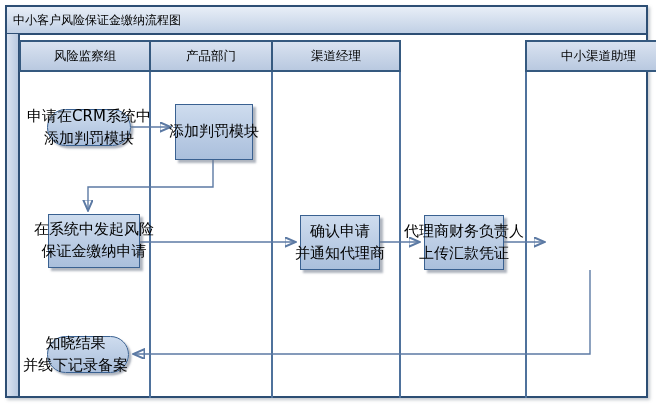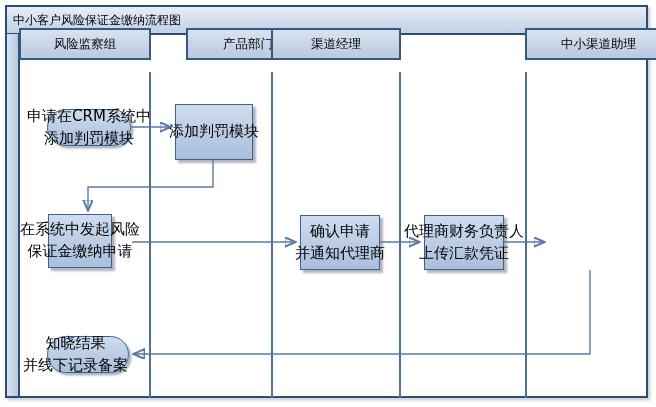--- a/index.html
+++ b/index.html
@@ -17,41 +17,41 @@
             background:linear-gradient(to bottom,var(--title-grad-top),var(--title-grad-bottom));
             display:flex;align-items:center;padding-left:6px;font-size:12px;}
 
   
   .leftband{position:absolute;left:5px;top:34px;width:15px;height:364px;box-sizing:border-box;
             border-left:2px solid var(--frame-border);border-right:2px solid var(--frame-border);
             border-bottom:2px solid var(--frame-border);
             background:linear-gradient(to right,var(--header-grad-top),var(--header-grad-bottom));}
 
   
-  .lane-header{position:absolute;top:28px;height:32px;box-sizing:border-box;
+  .lane-header{position:absolute;top:40px;height:32px;box-sizing:border-box;
                border:2px solid var(--header-border);
                background:linear-gradient(to bottom,var(--header-grad-top),var(--header-grad-bottom));
                display:flex;align-items:center;justify-content:center;font-size:12.5px;}
-  .lh1{left:19px;width:132px;} .lh2{left:149px;width:124px;margin-left:37px;} .lh3{left:271px;width:130px;}
+  .lh1{left:19px;width:132px;} .lh2{left:149px;width:124px;} .lh3{left:271px;width:130px;}
   .lh4{left:399px;width:128px;} .lh5{left:525px;width:147px;}
 
   
   .vline{position:absolute;top:72px;height:326px;width:2px;background:var(--lane-line);}
   .vl1{left:149px;} .vl2{left:271px;} .vl3{left:399px;} .vl4{left:525px;}
 
   
   .node{position:absolute;box-sizing:border-box;border:1.5px solid var(--node-border);
         background:linear-gradient(to bottom,var(--node-grad-top),var(--node-grad-bottom));
         display:flex;align-items:center;justify-content:center;text-align:center;
         font-size:15px;line-height:1.45;white-space:pre;
         box-shadow:2.5px 2.5px 2px rgba(110,120,138,.55);}
   .terminator{border-radius:19px;}
   .n-start{left:47px;top:109px;width:84px;height:37px;}
   .n-add{left:175px;top:104px;width:78px;height:56px;}
-  .n-initiate{left:48px;top:214px;width:64px;height:54px;}
+  .n-initiate{left:48px;top:214px;width:92px;height:54px;}
   .n-confirm{left:300px;top:215px;width:80px;height:55px;}
   .n-upload{left:424px;top:215px;width:80px;height:55px;}
   .n-receipt{left:549px;top:215px;width:81px;height:55px;}
   .n-end{left:47px;top:336px;width:82px;height:37px;justify-content:flex-end;}
 
   
   .connectors{position:absolute;left:0;top:0;width:656px;height:407px;pointer-events:none;}
   .connectors path{fill:none;stroke:var(--connector);stroke-width:1.4;}
 </style>
 </head>

